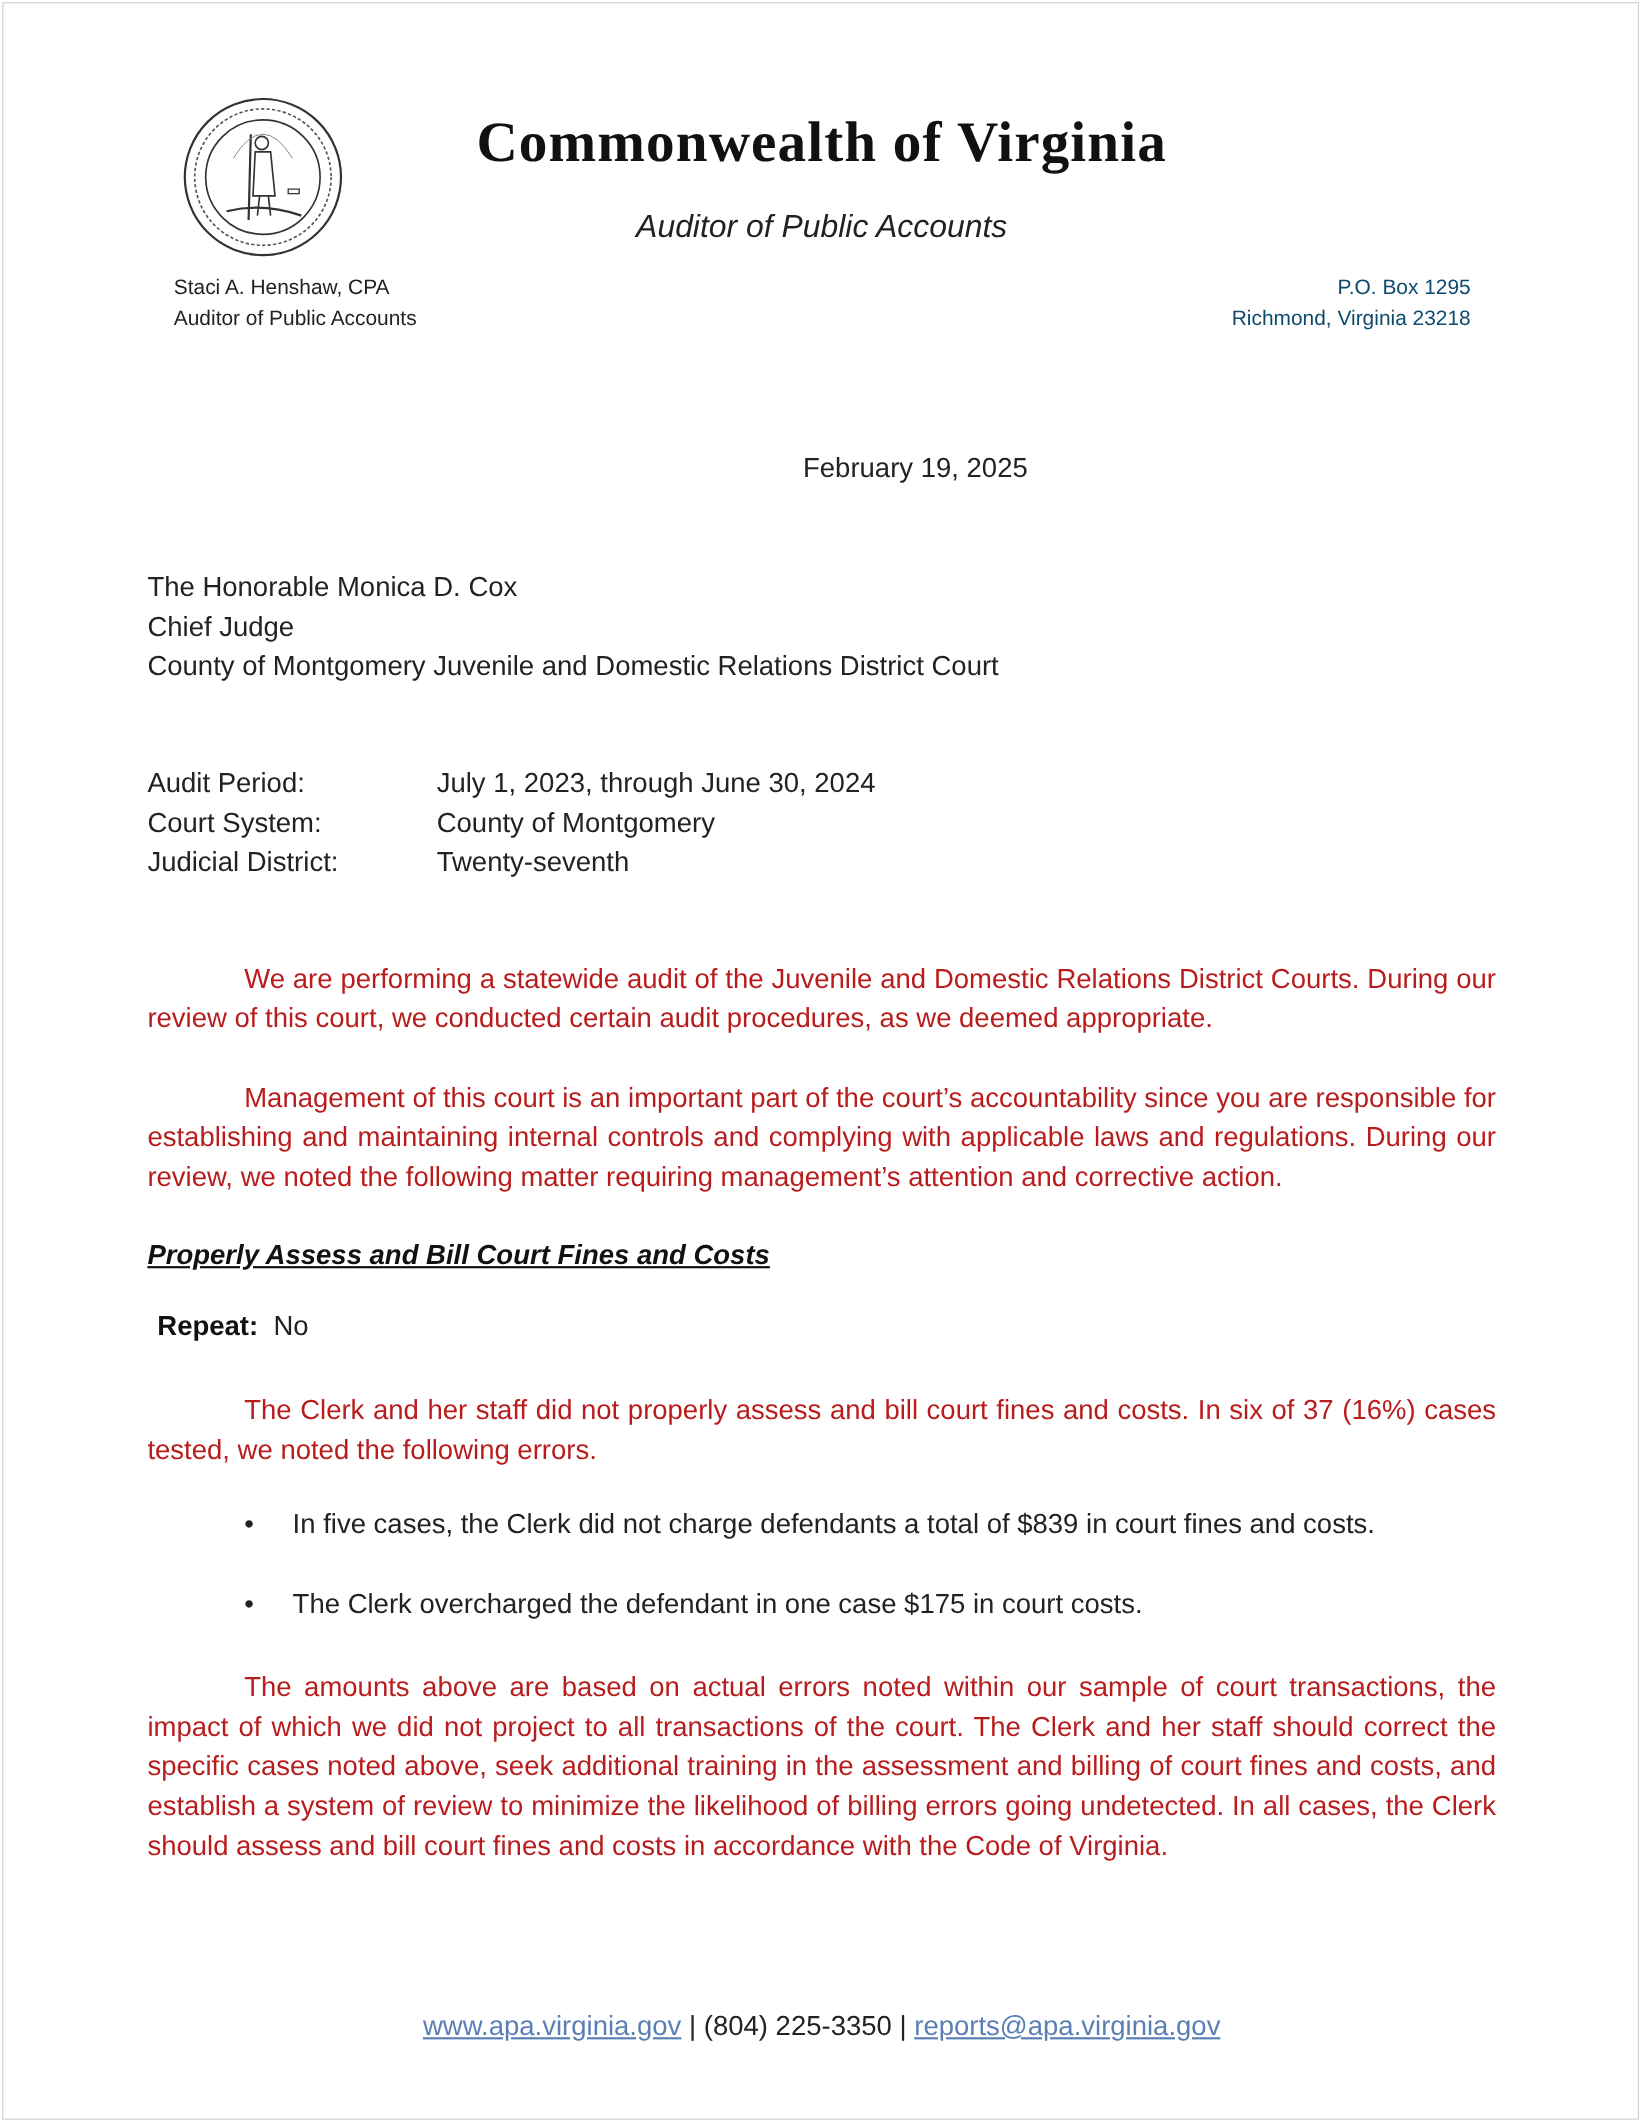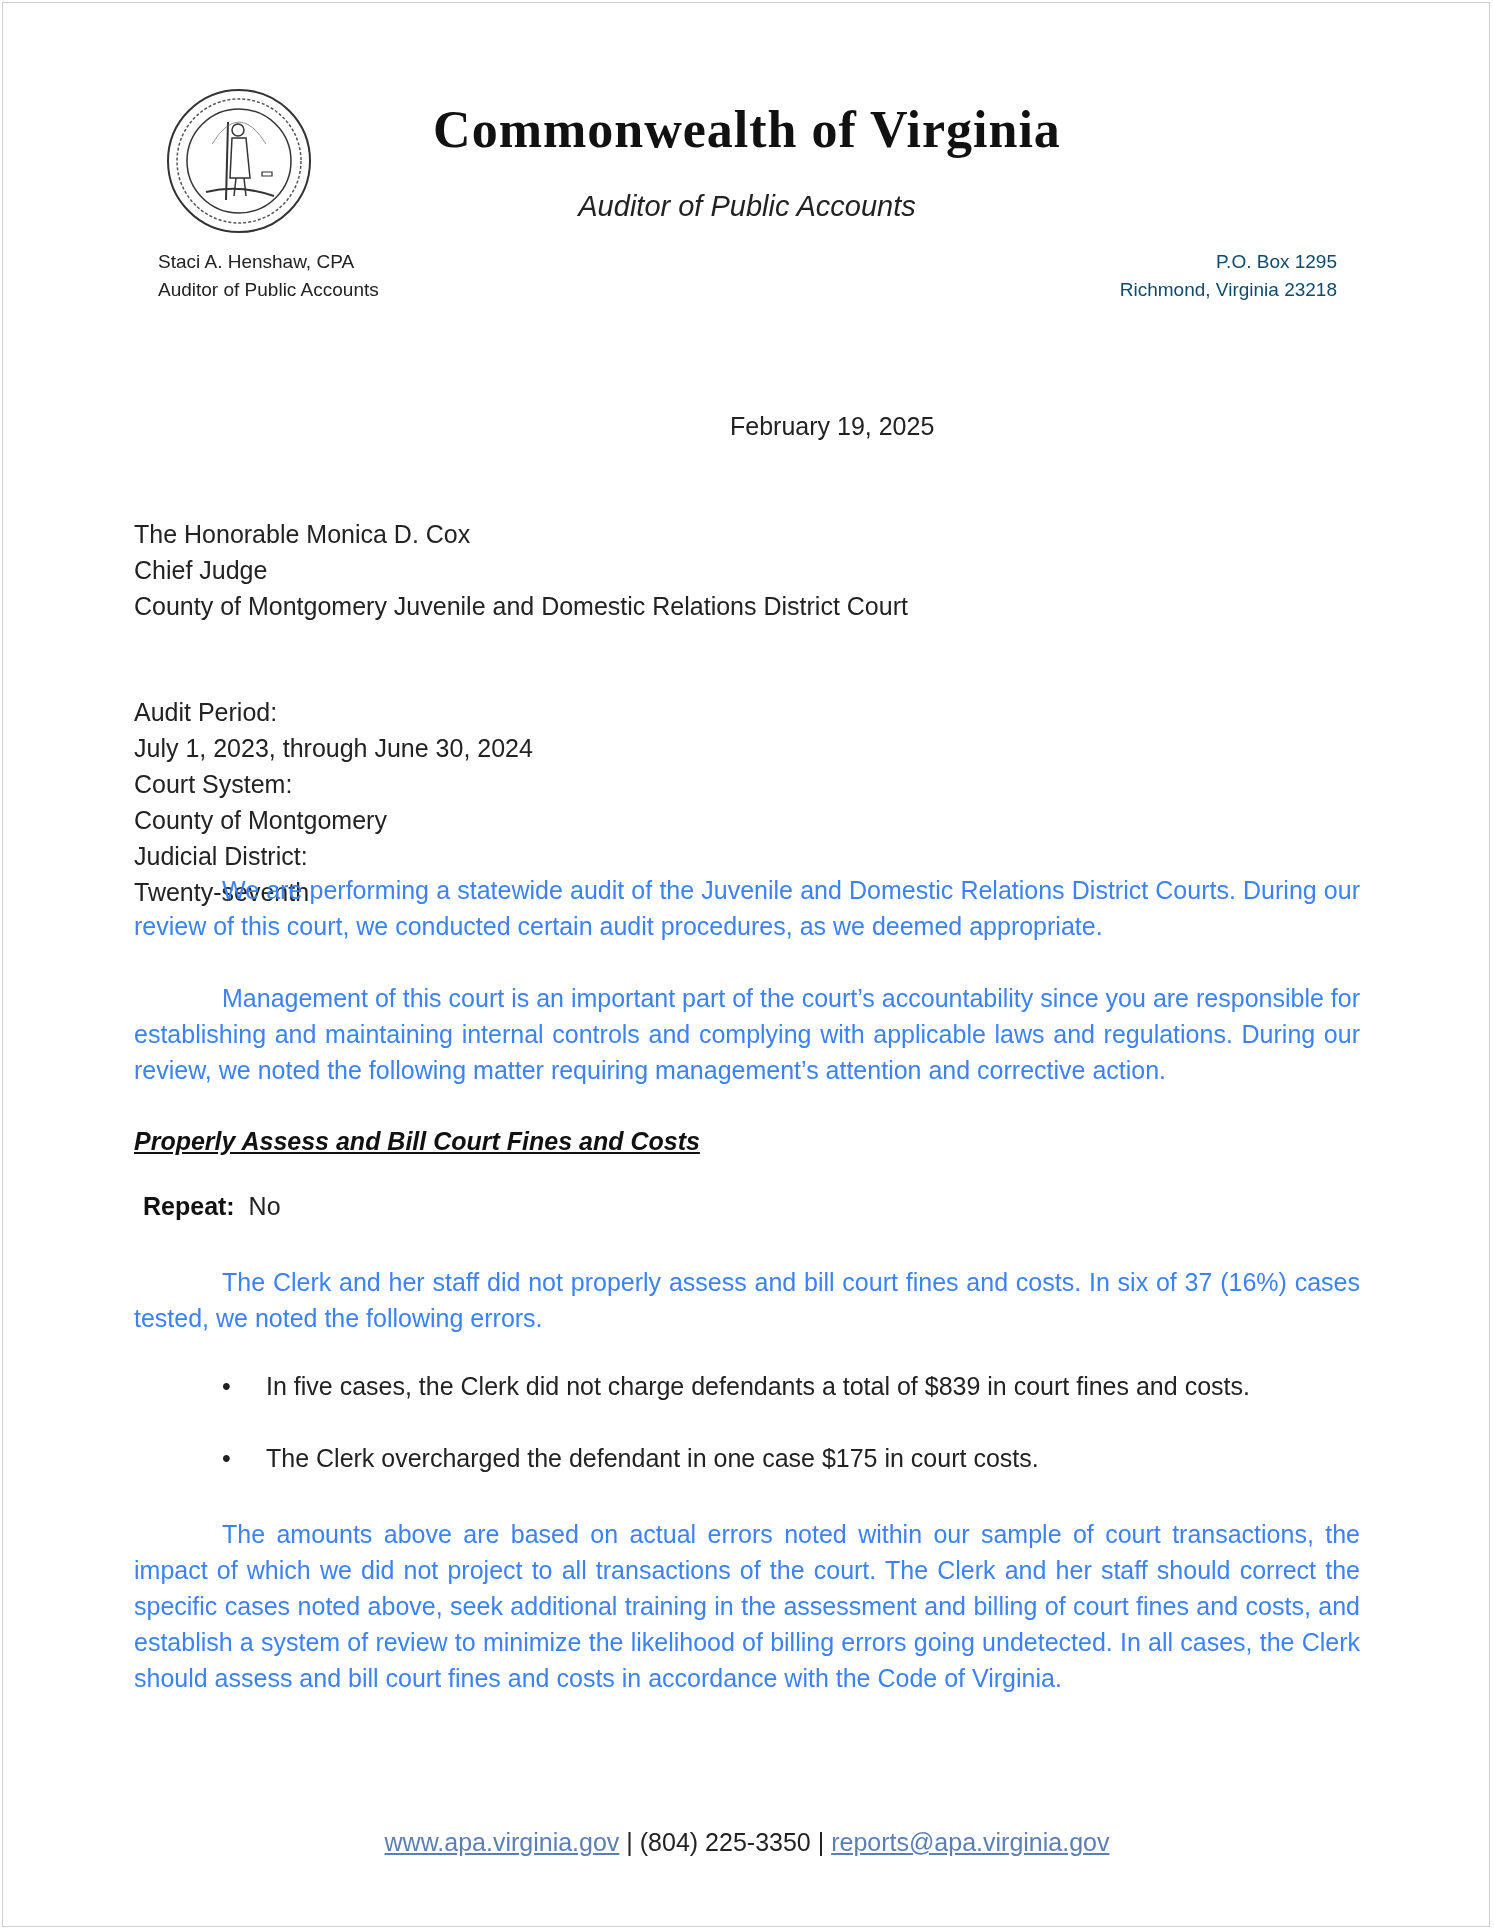--- a/index.html
+++ b/index.html
@@ -9,23 +9,23 @@
   }
   .page-border { position: absolute; left: 2px; top: 2px; width: 1488px; height: 1925px; border: 1px solid #cfcfcf; box-sizing: border-box; }
   .seal { position: absolute; left: 166px; top: 88px; width: 146px; height: 146px; }
   .title { position: absolute; left: 300px; width: 894px; top: 100px; text-align: center; font-family: Liberation Serif, serif; font-weight: bold; font-size: 52px; color: #111; letter-spacing: 1px; }
   .subtitle { position: absolute; left: 300px; width: 894px; top: 190px; text-align: center; font-style: italic; font-size: 29px; color: #222; }
   .addr-left { position: absolute; left: 158px; top: 248px; font-size: 19px; line-height: 28px; color: #222; }
   .addr-right { position: absolute; right: 157px; top: 248px; font-size: 19px; line-height: 28px; color: #0c4a6e; text-align: right; }
   .date { position: absolute; left: 730px; top: 412px; font-size: 25px; color: #222; }
   .recipient { position: absolute; left: 134px; top: 516px; font-size: 25px; line-height: 36px; color: #222; }
   .meta { position: absolute; left: 134px; top: 694px; font-size: 25px; line-height: 36px; color: #222; }
-  .meta-row { display: flex; flex-direction: column; }
+  .meta-row { display: flex; }
   .meta-label { width: 263px; }
-  .body-text { position: absolute; left: 134px; width: 1226px; font-size: 25px; line-height: 36px; color: #3b82f6; text-align: justify; }
+  .body-text { position: absolute; left: 134px; width: 1226px; font-size: 25px; line-height: 36px; color: #b91c1c; text-align: justify; }
   .indent { text-indent: 88px; }
   .heading { position: absolute; left: 134px; top: 1127px; font-size: 25px; font-weight: bold; text-decoration: underline; color: #111; font-style: italic; }
   .repeat { position: absolute; left: 143px; top: 1192px; font-size: 25px; color: #222; }
   .repeat b { color: #111; }
   .bullet { position: absolute; left: 222px; font-size: 25px; color: #222; display: flex; }
   .bullet .dot { width: 44px; }
   .footer { position: absolute; left: 0; width: 1494px; top: 1828px; text-align: center; font-size: 25px; color: #222; }
   .footer a { color: #5b7fb5; text-decoration: underline; }
   p { margin: 0; }
 </style>

